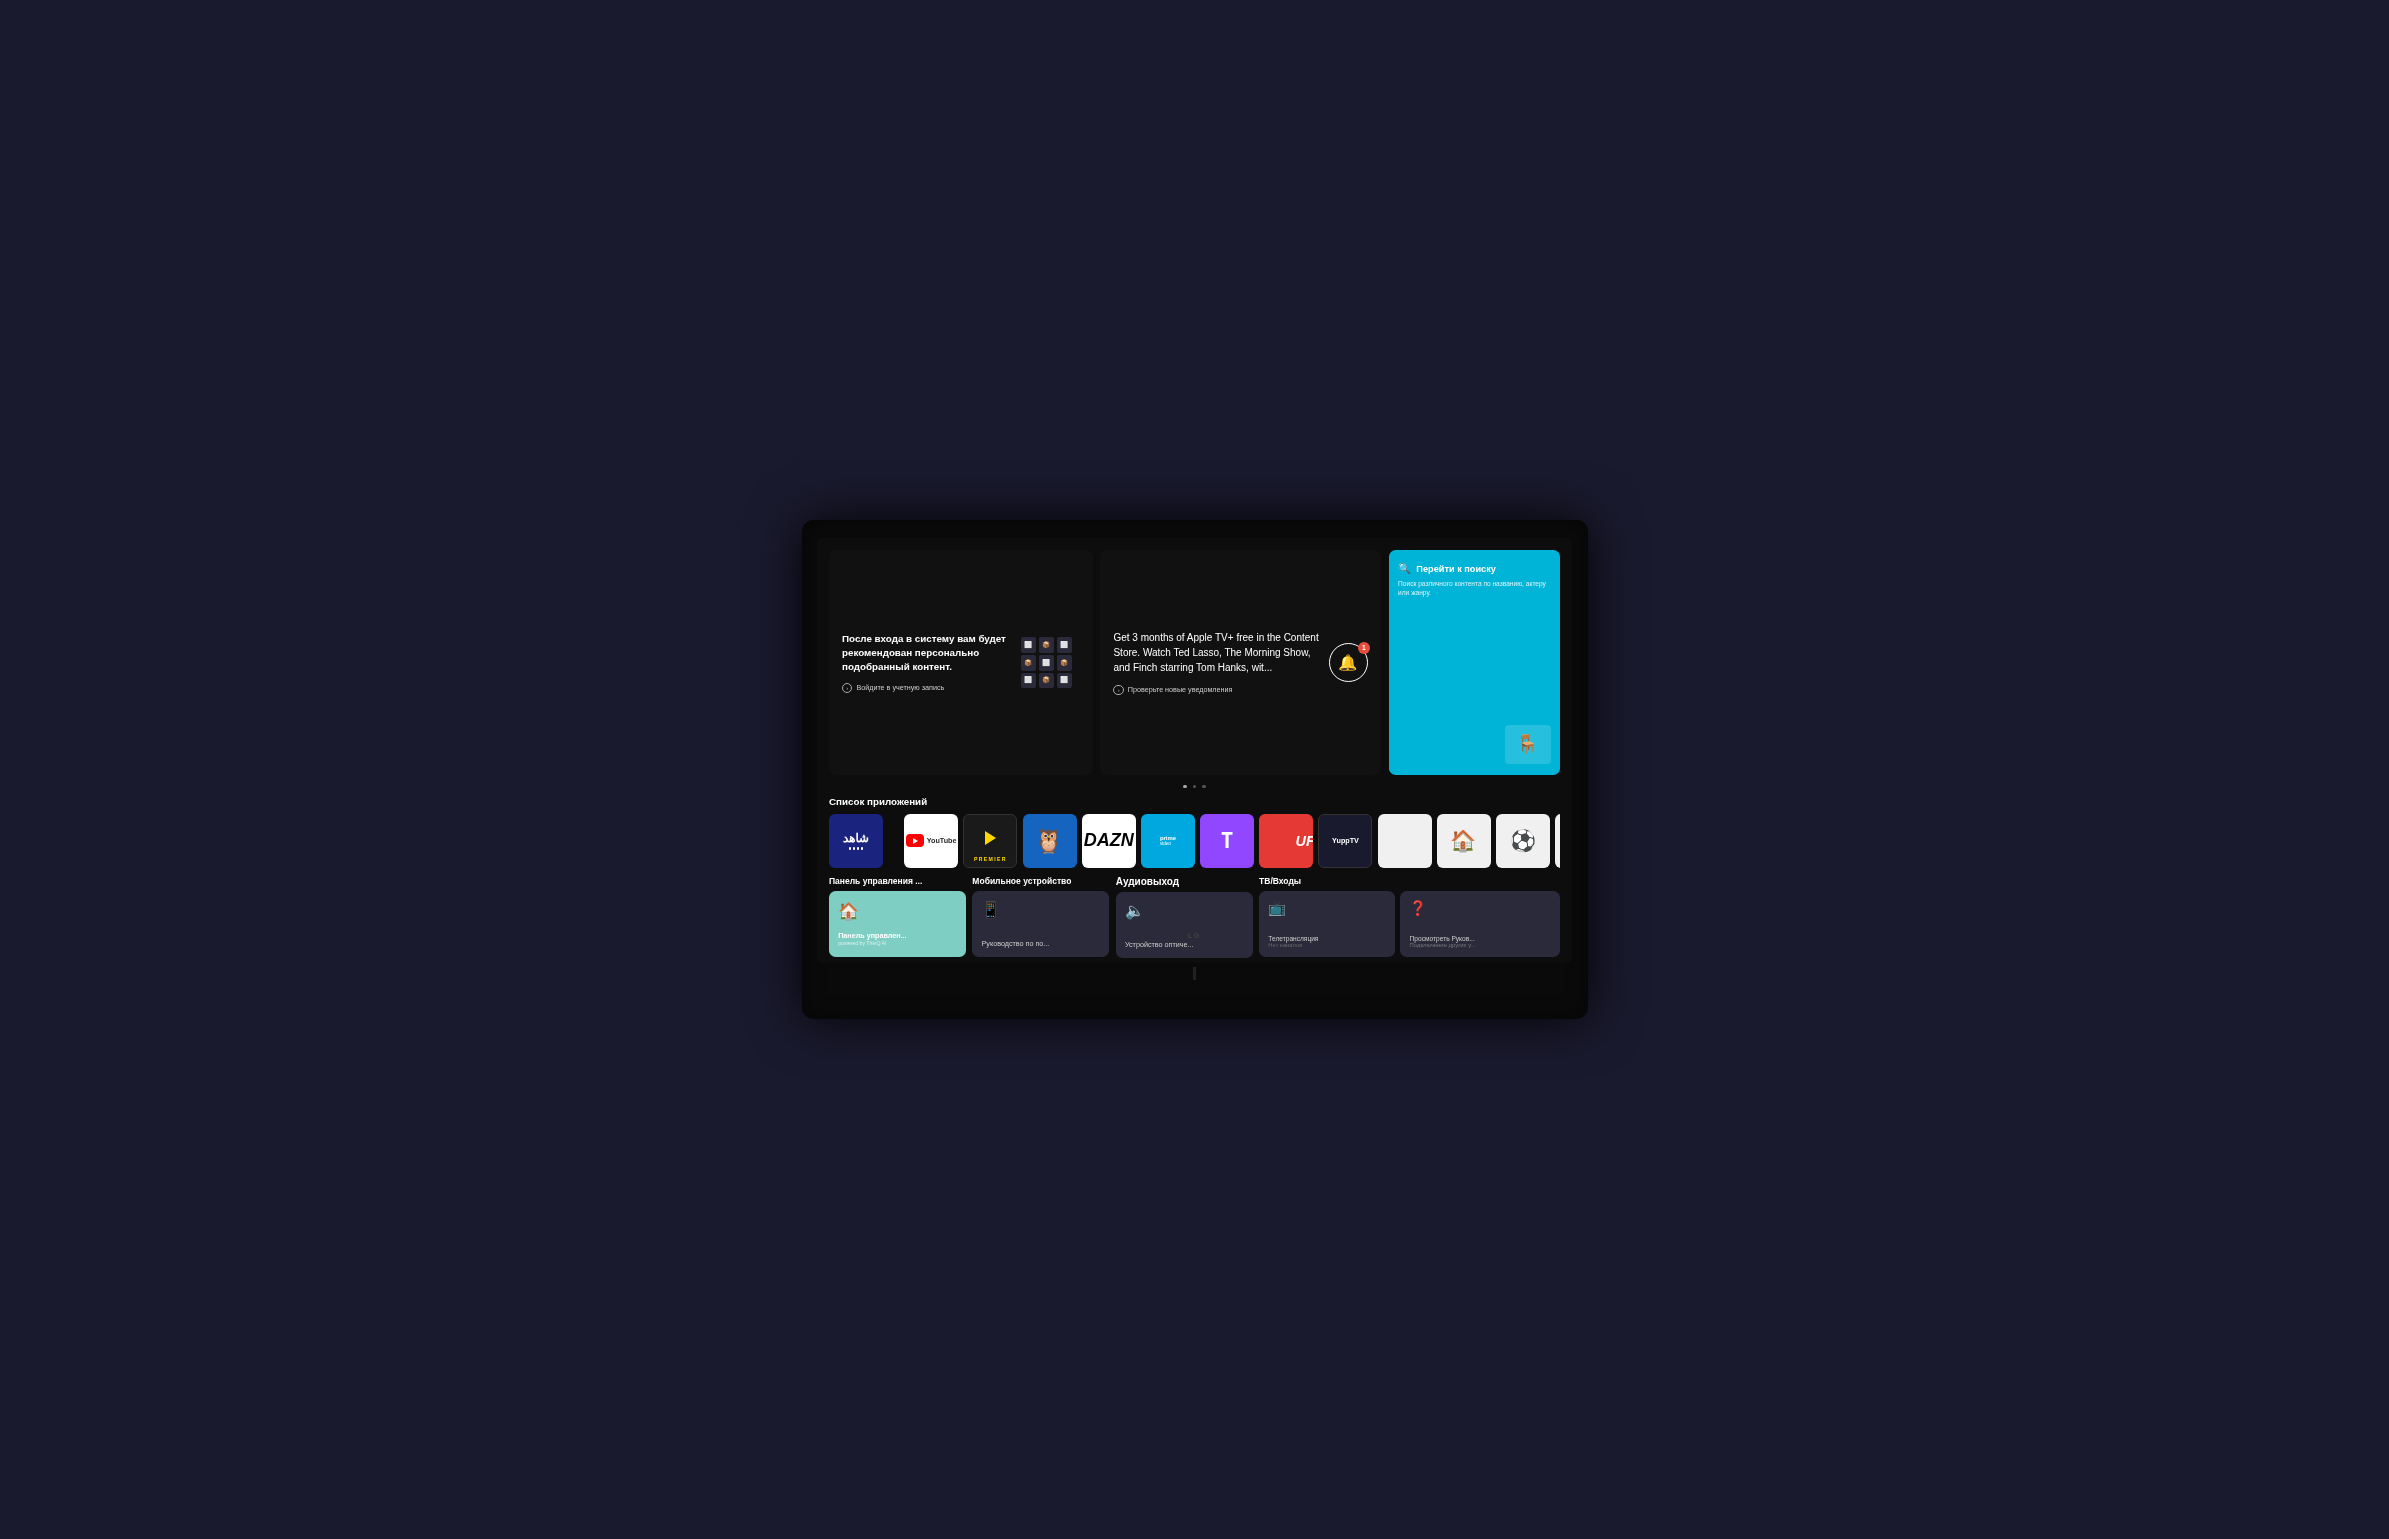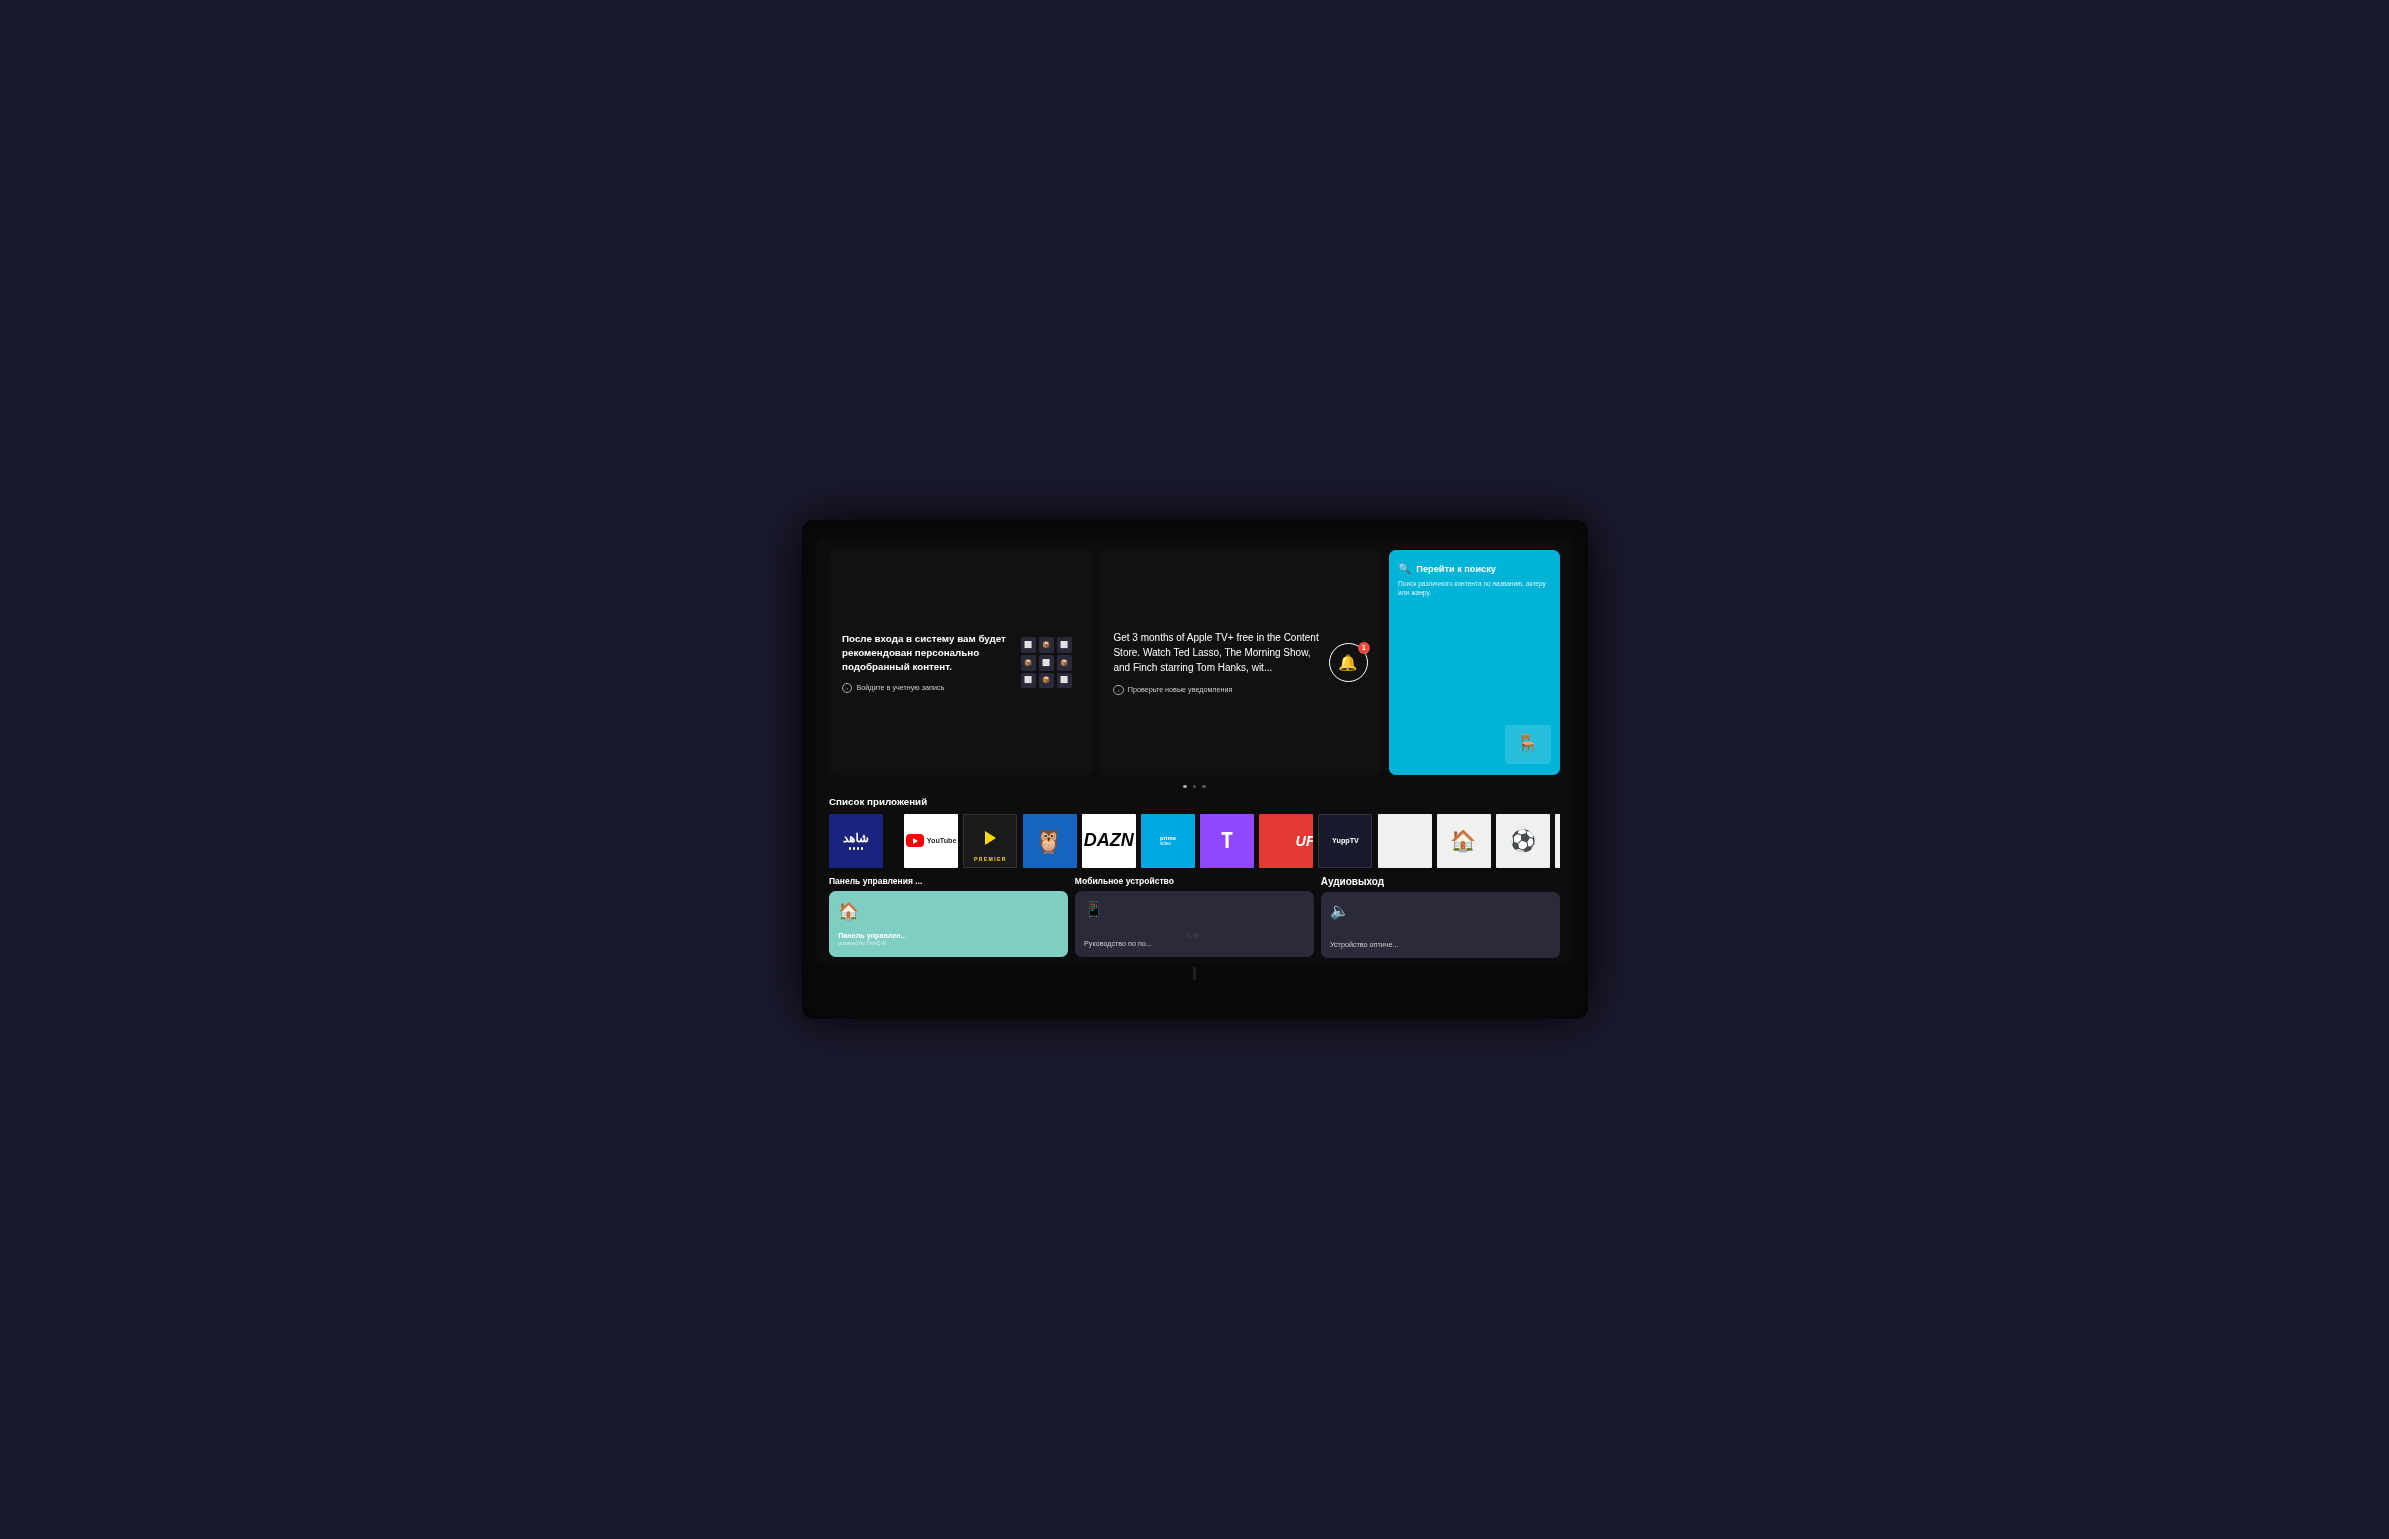--- a/index.html
+++ b/index.html
@@ -227,21 +227,21 @@
       margin-bottom: 6.6px;
     }
     .apps-row {
       display: flex;
       gap: 5.2px;
       overflow: hidden;
     }
     .app-tile {
       width: 54px;
       height: 54px;
-      border-radius: 1px;
+      border-radius: 6px;
       flex-shrink: 0;
       display: flex;
       align-items: center;
       justify-content: center;
       overflow: hidden;
       cursor: pointer;
       position: relative;
     }
     
     .app-shahid {
@@ -775,20 +775,39 @@
       </div>
 
       <div class="audio-section">
         <div class="audio-title">Аудиовыход</div>
         <div class="audio-tile">
           <span class="audio-tile-icon">🔈</span>
           <span class="audio-tile-text">Устройство оптиче...</span>
         </div>
       </div>
 
+      <div class="tv-inputs-section">
+        <div class="tv-inputs-title">ТВ/Входы</div>
+        <div class="tv-inputs-tiles">
+          <div class="tv-tile">
+            <span class="tv-tile-icon">📺</span>
+            <div>
+              <div class="tv-tile-text">Телетрансляция</div>
+              <div class="tv-tile-subtext">Нет каналов</div>
+            </div>
+          </div>
+          <div class="help-tile">
+            <span class="help-icon">❓</span>
+            <div>
+              <div class="help-text">Просмотреть Руков...</div>
+              <div class="help-subtext">Подключение других у...</div>
+            </div>
+          </div>
+        </div>
+      </div>
 
     </div>
 
     <div class="lg-brand">LG</div>
   </div>
 
   <div class="tv-stand">
     <div class="stand-neck"></div>
   </div>
 </div>

